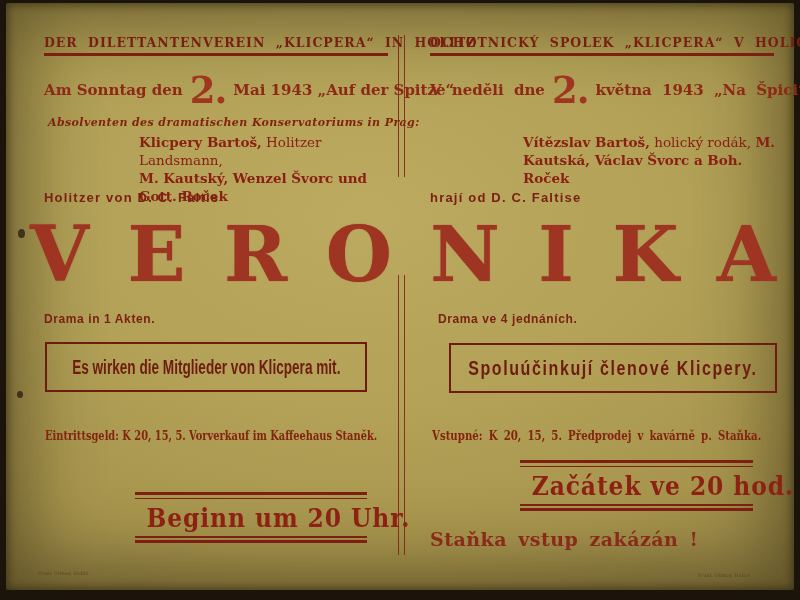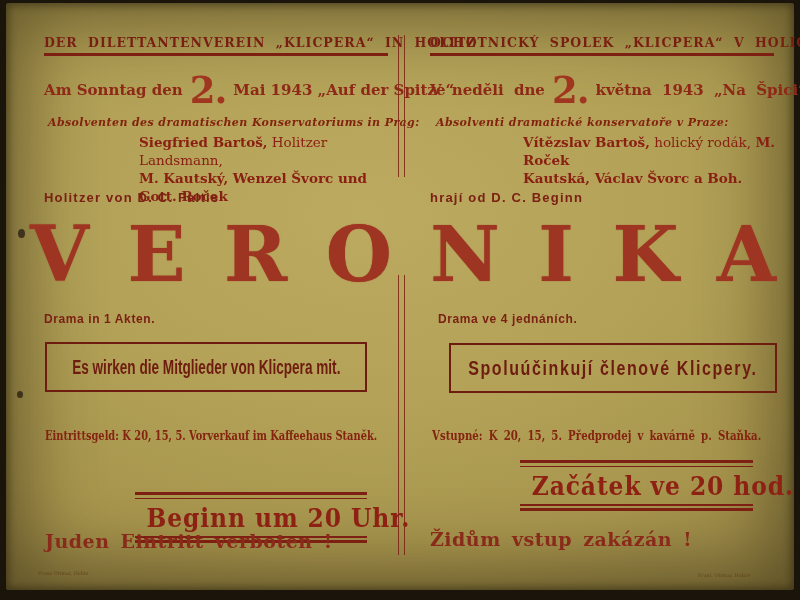--- a/index.html
+++ b/index.html
@@ -56,45 +56,44 @@
 
   <div class="abs daterow" style="left:38px;top:68px;height:38px;">
     <span>Am Sonntag den</span>
     <span class="bignum">2.</span>
     <span>Mai 1943 „Auf der Spitze“</span>
   </div>
 
   <div class="abs ital" style="left:42px;top:113px;">Absolventen des dramatischen Konservatoriums in Prag:</div>
 
   <div class="abs names col" style="left:38px;top:130px;padding-left:95px;width:257px;">
-    <div><span>Siegfried Bartoš,</span><span class="reg"> Holitzer Landsmann,</span><span></span></div>
+    <div><span>Klicpery Bartoš,</span><span class="reg"> Holitzer Landsmann,</span><span></span></div>
     <div>M. Kautský, Wenzel Švorc und</div>
     <div>Gott. Roček</div>
   </div>
 
   <div class="abs sansb staged" style="left:38px;top:187px;">Holitzer von D. C. Faltis</div>
 
   <div class="abs hdr" style="left:424px;top:32px;">OCHOTNICKÝ SPOLEK „KLICPERA“ V HOLICÍCH</div>
   <div class="abs rule" style="left:424px;top:50px;width:344px;"></div>
 
   <div class="abs daterow" style="left:424px;top:68px;height:38px;word-spacing:5px;">
     <span>V neděli dne</span>
     <span class="bignum">2.</span>
     <span>května 1943 „Na Špici“</span>
   </div>
 
-  <div class="abs ital" style="left:430px;top:113px;">Absolventi dramatické konservatoře v Praze:</div>
 
   <div class="abs names col" style="left:424px;top:130px;padding-left:93px;width:259px;">
     <div><span>Vítězslav Bartoš,</span><span class="reg"> holický rodák, </span><span>M.</span></div>
+    <div>Kautská, Václav Švorc a Boh.</div>
     <div>Roček</div>
-    <div>Kautská, Václav Švorc a Boh.</div>
   </div>
 
-  <div class="abs sansb staged" style="left:424px;top:187px;">hrají od D. C. Beginn</div>
+  <div class="abs sansb staged" style="left:424px;top:187px;">hrají od D. C. Faltise</div>
 
   <div class="abs bigtitle" style="left:24px;top:212px;width:746px;height:84px;">
       <span>V</span>
       <span>E</span>
       <span>R</span>
       <span>O</span>
       <span>N</span>
       <span>I</span>
       <span>K</span>
       <span>A</span>
@@ -129,19 +128,18 @@
         <div class="l1"></div>
         <div class="l2"></div>
       </div>
     <div class="begintxt">Začátek ve 20 hod.</div>
     <div class="dblrule-b">
         <div class="l1"></div>
         <div class="l2"></div>
       </div>
   </div>
 
-  <div class="abs ban" style="left:39px;top:527px;">Juden Eintritt verboten !</div>
-  <div class="abs ban" style="left:424px;top:525px;">Židům vstup zakázán !</div>
+  <div class="abs ban" style="left:424px;top:525px;">Staňka vstup zakázán !</div>
 
   <div class="abs imprint" style="left:32px;top:567px;">Franz Ottmar, Holitz</div>
   <div class="abs imprint" style="left:692px;top:569px;">Frant. Ottmar, Holice</div>
 
 </div>
 
 </body></html>

